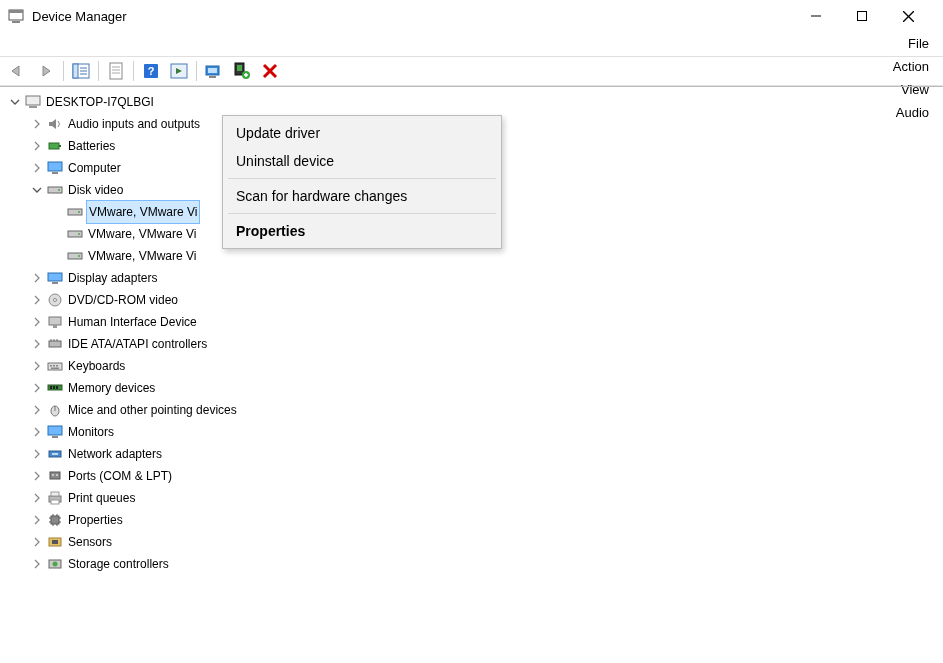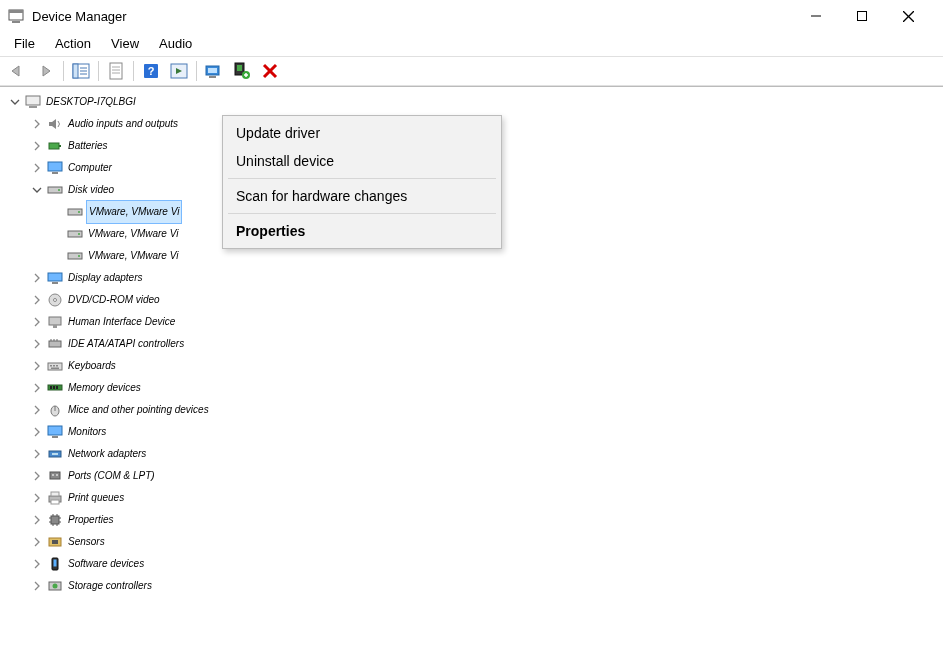--- a/index.html
+++ b/index.html
@@ -25,21 +25,22 @@
 .win-btn {
   width: 46px; height: 32px;
   display: flex; align-items: center; justify-content: center;
   font-family: inherit; font-size: 14px;
 }
 .menubar {
   display: flex;
   gap: 4px;
   padding: 2px 6px 4px 6px;
   height: 24px;
-  align-items: flex-start;
+  align-items: flex-end;
+  flex-direction: column;
 }
 .menubar span { padding: 2px 8px; font-size: 13px; cursor: default; }
 .toolbar {
   display: flex;
   align-items: center;
   height: 30px;
   padding: 2px 4px;
   border-top: 1px solid #e0e0e0;
   border-bottom: 1px solid #e0e0e0;
   gap: 0;
@@ -53,23 +54,22 @@
   width: 1px; height: 20px; background: #cfcfcf; margin: 0 3px;
 }
 .content {
   border-top: 1px solid #bbb;
   padding: 4px 0 0 4px;
   height: calc(663px - 32px - 24px - 30px);
   overflow: hidden;
   position: relative;
 }
 .tree {
-  font-size: 10px;
+  font-size: 12px;
   line-height: 22px;
-  font-style: italic;
 }
 .node {
   display: flex;
   align-items: center;
   height: 22px;
   white-space: nowrap;
 }
 .tw { 
   width: 14px; height: 14px;
   display: inline-flex; align-items:center; justify-content:center;
@@ -524,34 +524,20 @@
         </span>
       <span class="node-icon">
           <svg width="16" height="16" viewBox="0 0 16 16">
             <rect x="2" y="4" width="12" height="8" fill="#e0c068" stroke="#a88030"></rect>
             <rect x="5" y="6" width="6" height="4" fill="#555"></rect>
           </svg>
         </span>
       <span>Sensors</span>
     </div>
 
-    <div class="node" style="padding-left:26px">
-      <span class="tw">
-          <svg width="10" height="10" viewBox="0 0 10 10">
-            <path d="M3 1 L7 5 L3 9" fill="none" stroke="#888" stroke-width="1.3"></path>
-          </svg>
-        </span>
-      <span class="node-icon">
-          <svg width="16" height="16" viewBox="0 0 16 16">
-            <rect x="5" y="2" width="6" height="12" rx="1" fill="#333" stroke="#111"></rect>
-            <rect x="6.5" y="3.5" width="3" height="7" fill="#5ab0ff"></rect>
-          </svg>
-        </span>
-      <span>Software devices</span>
-    </div>
 
 
     <div class="node" style="padding-left:26px">
       <span class="tw">
           <svg width="10" height="10" viewBox="0 0 10 10">
             <path d="M3 1 L7 5 L3 9" fill="none" stroke="#888" stroke-width="1.3"></path>
           </svg>
         </span>
       <span class="node-icon">
           <svg width="16" height="16" viewBox="0 0 16 16">

